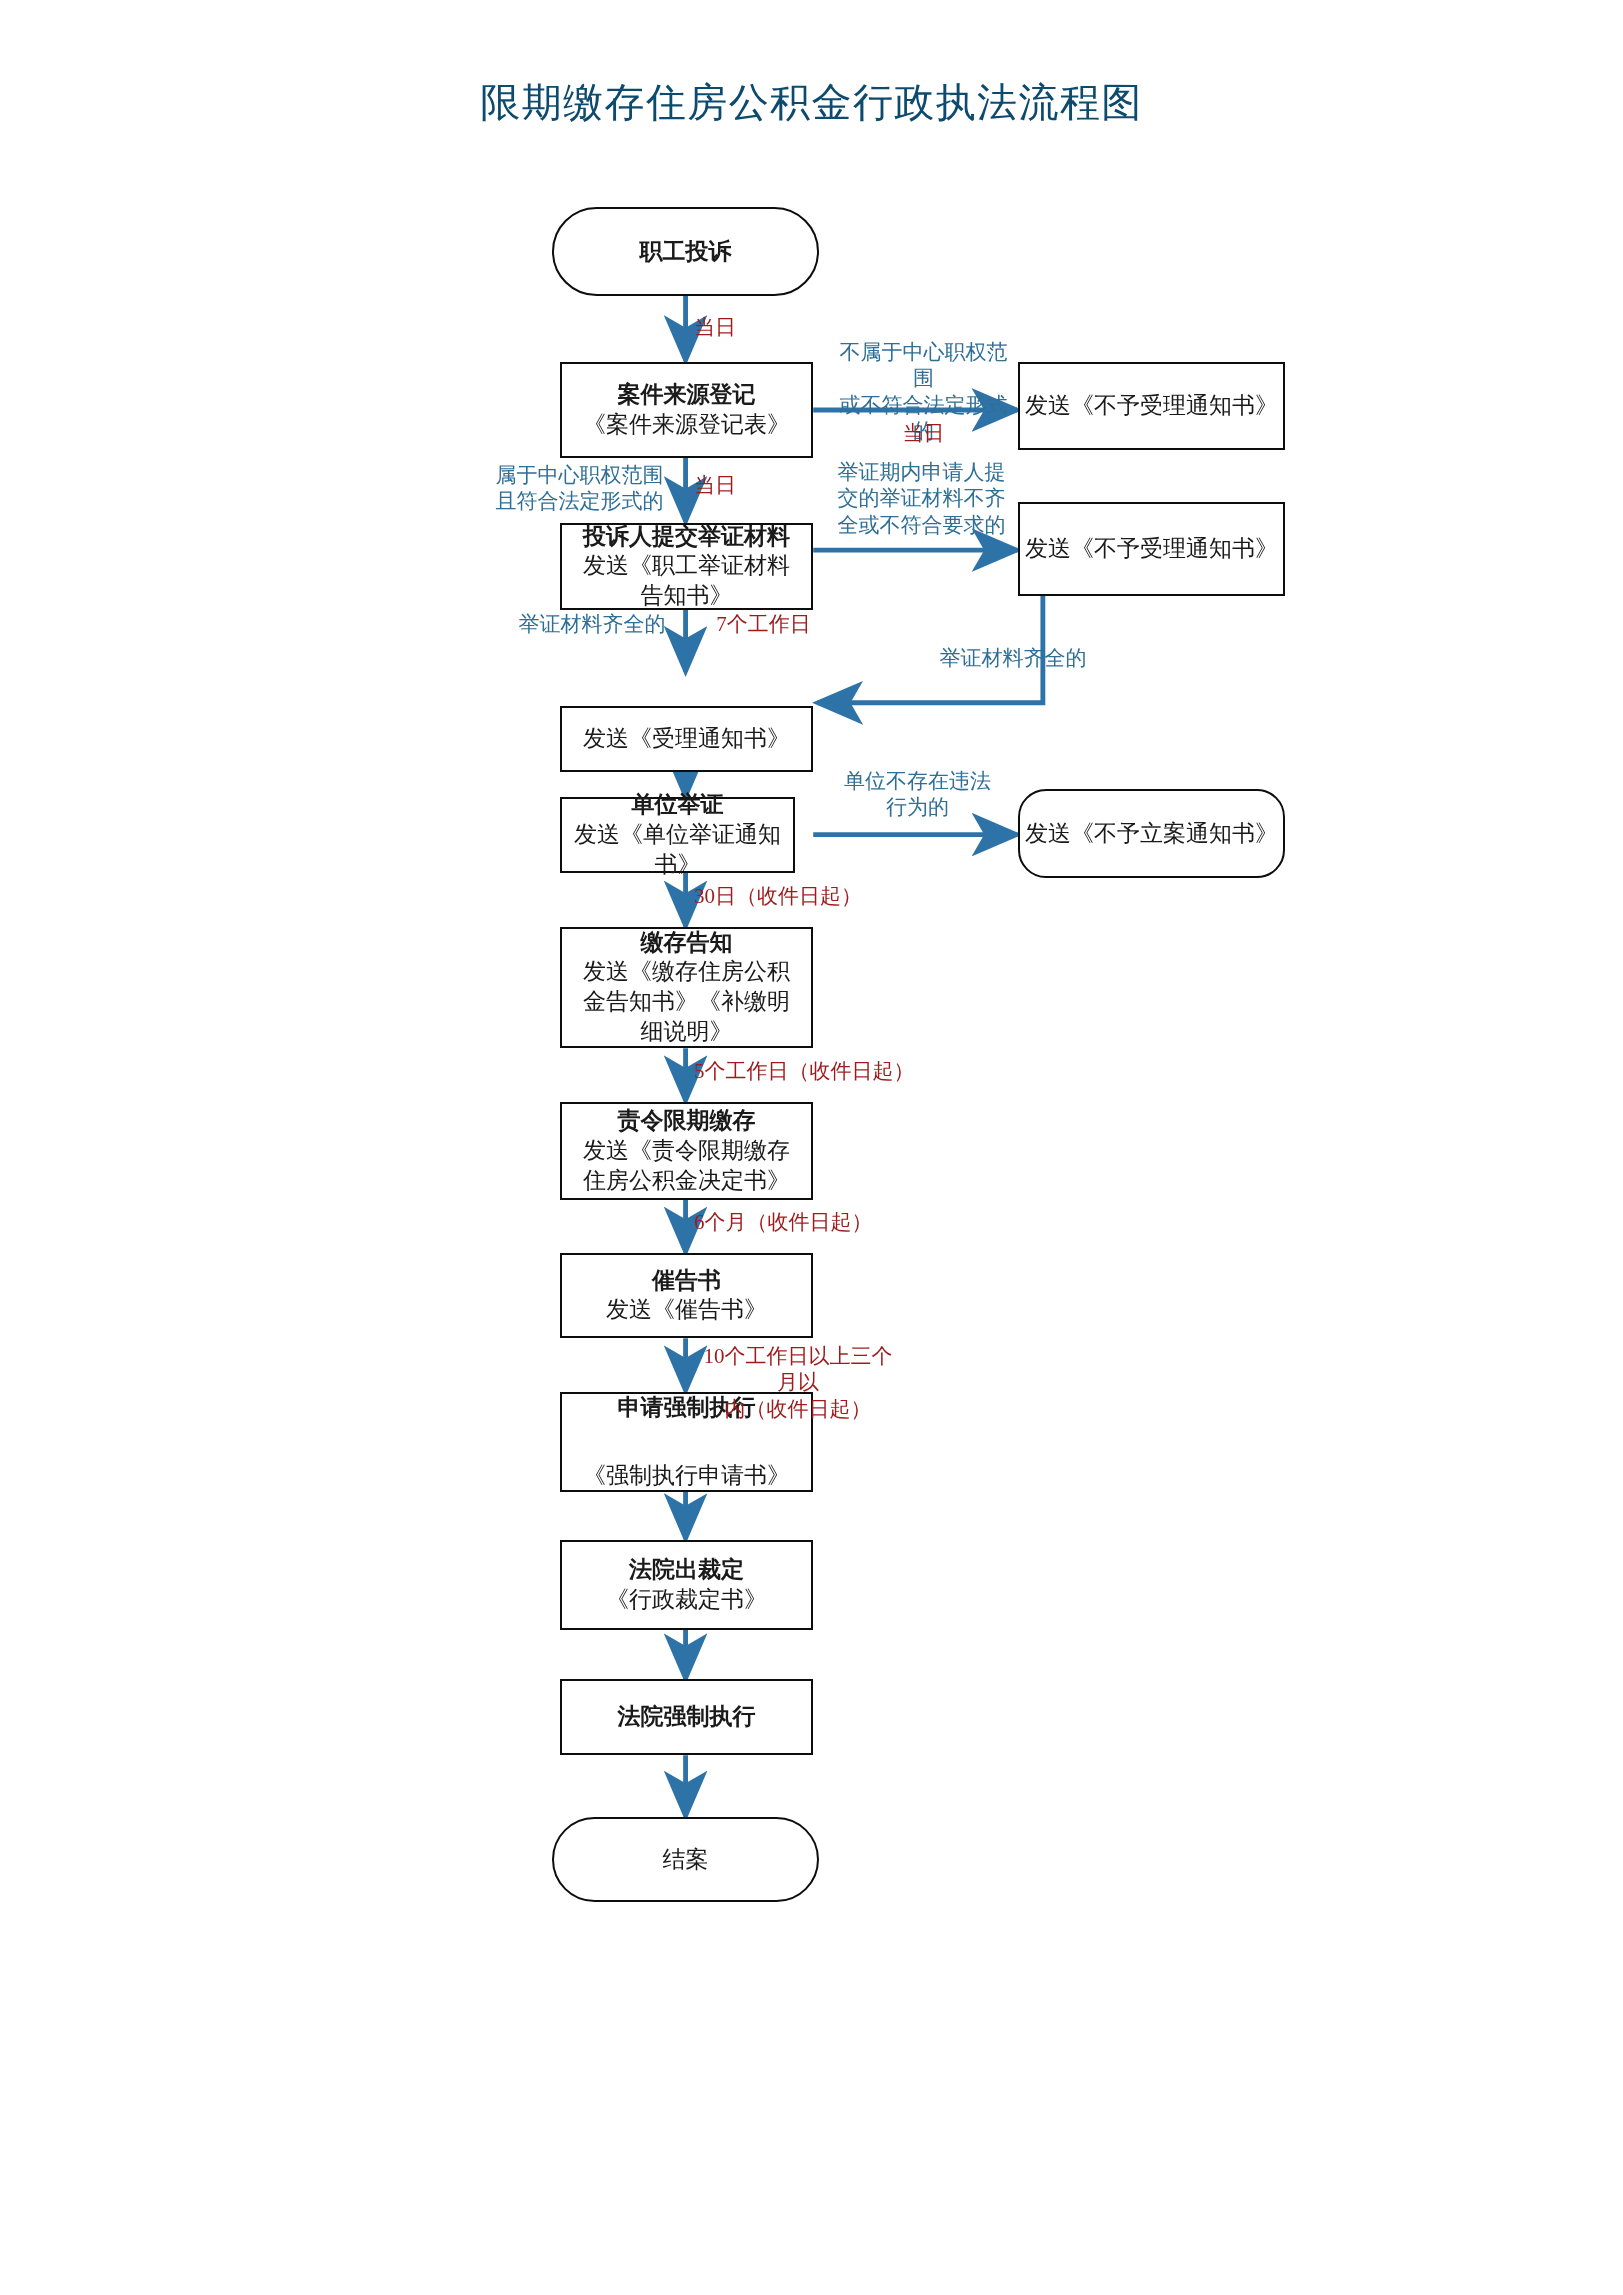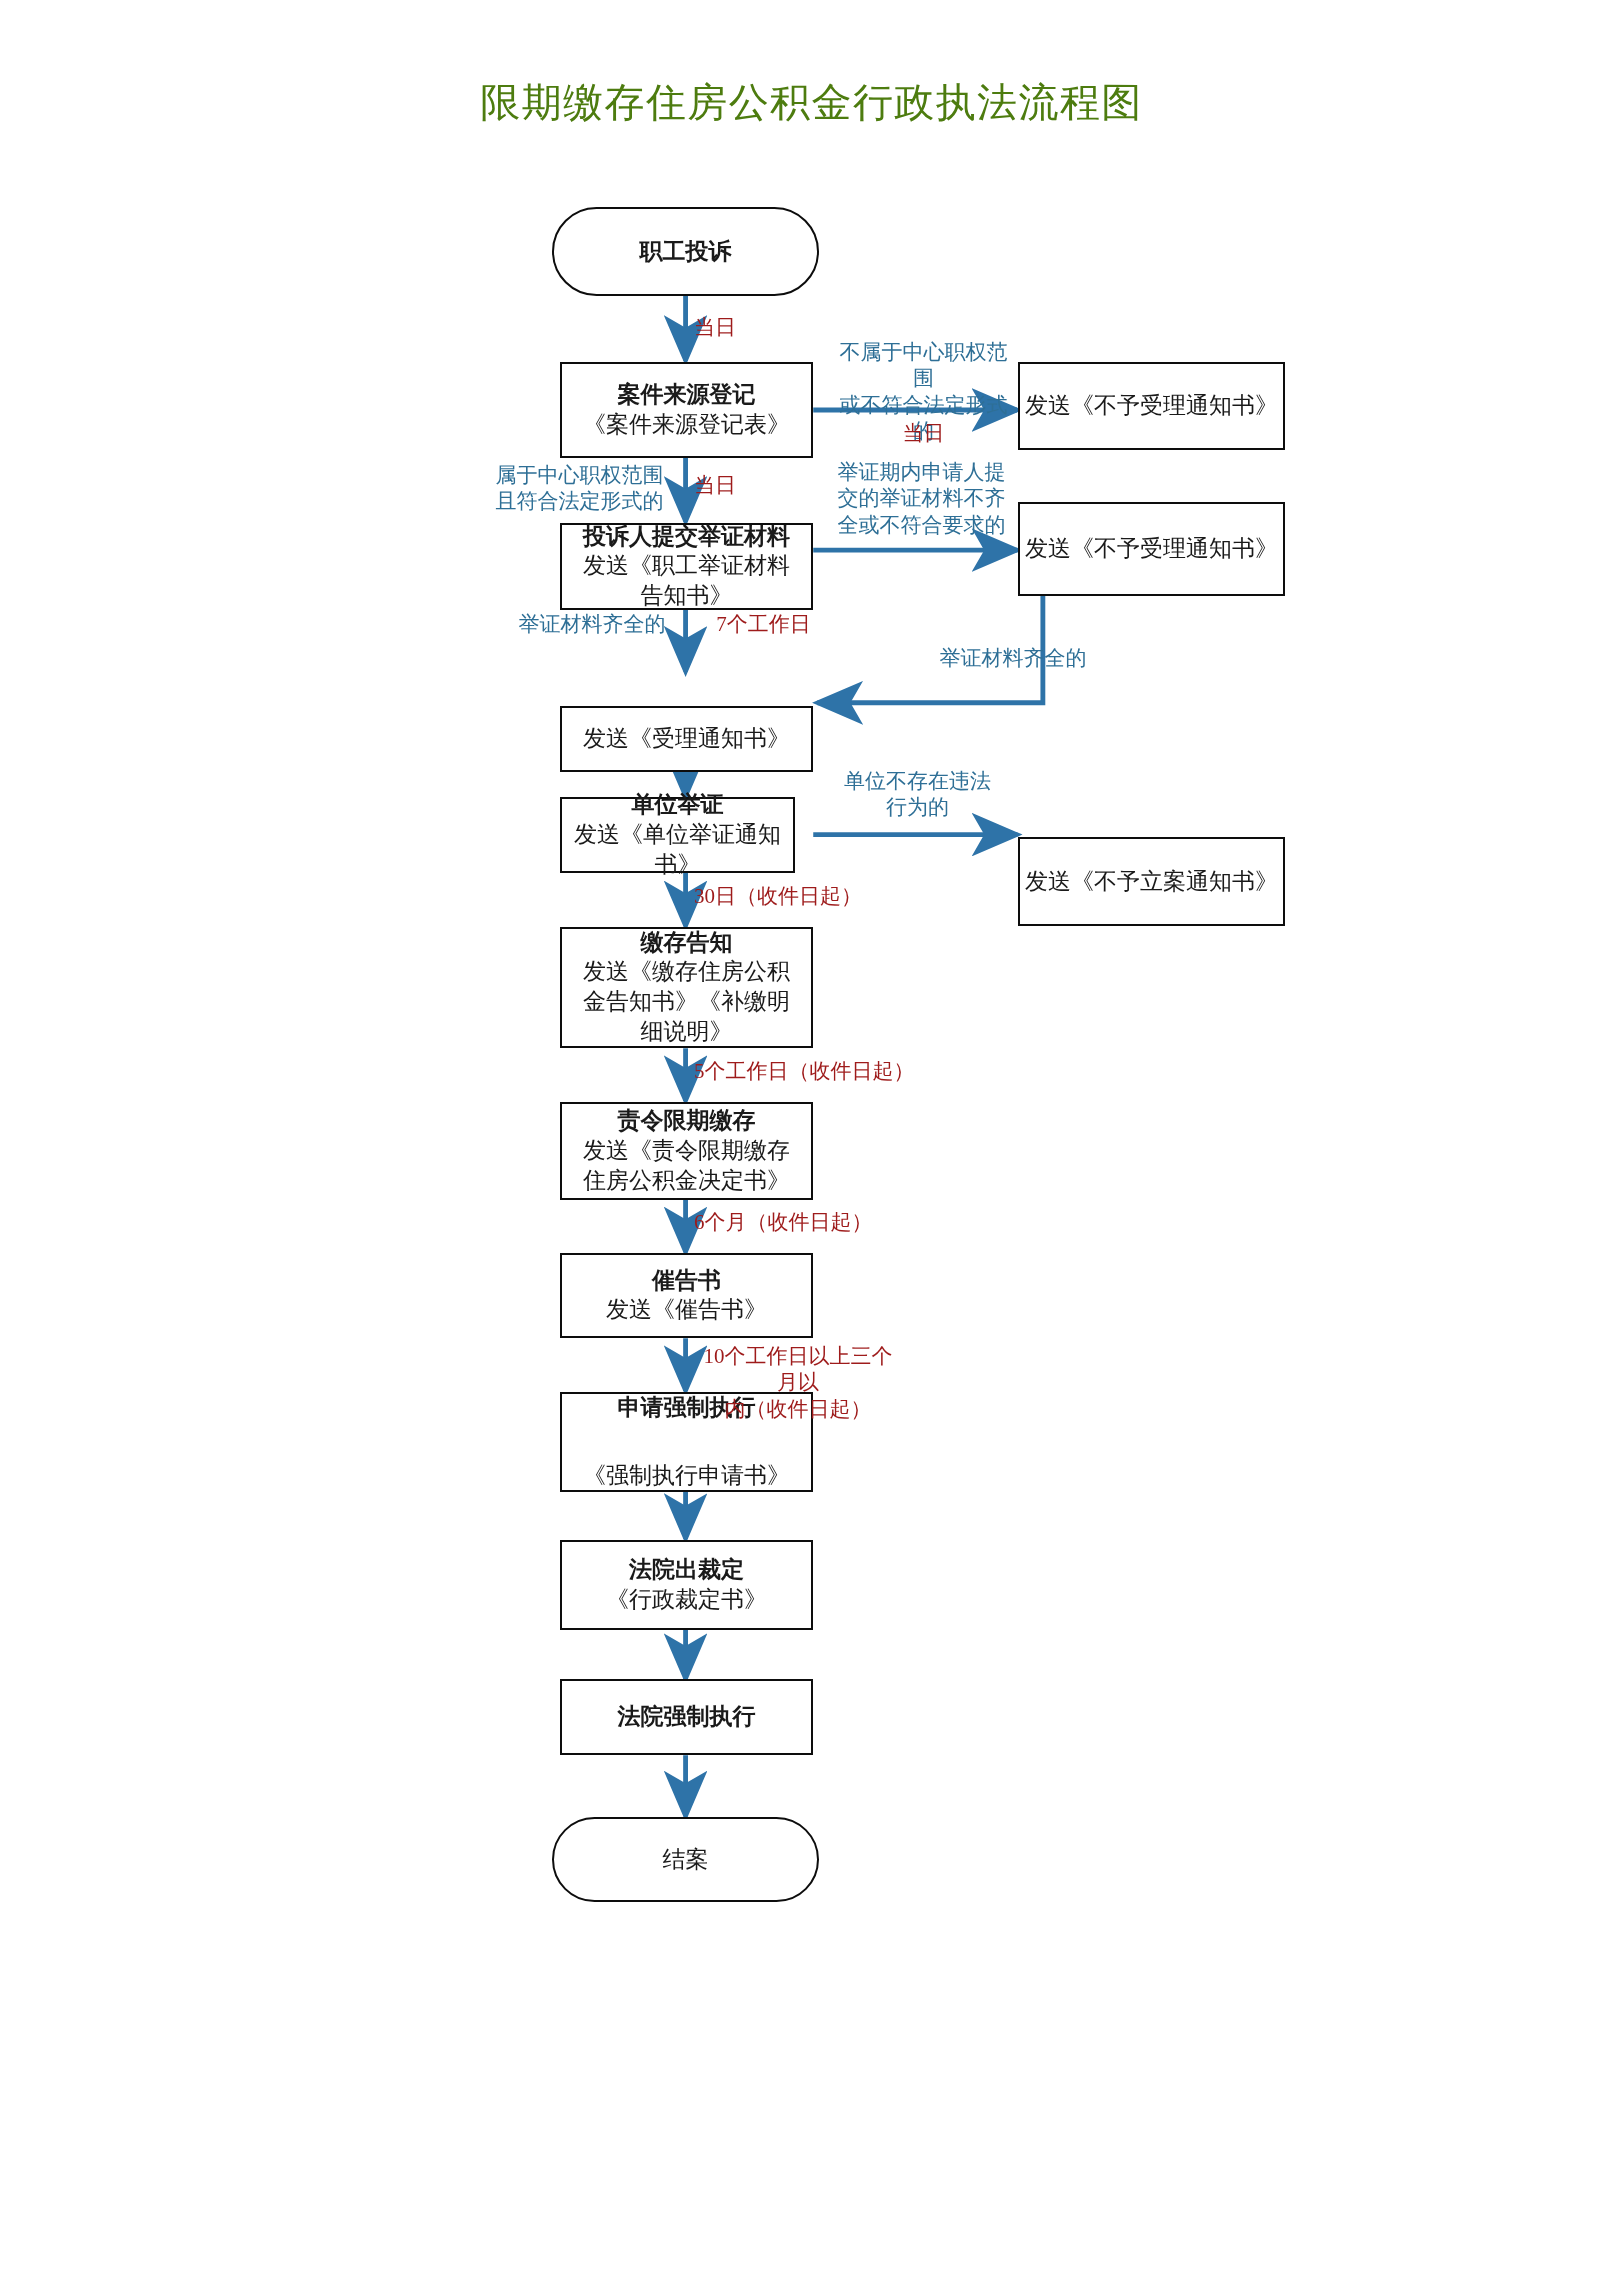--- a/index.html
+++ b/index.html
@@ -3,21 +3,21 @@
 <meta charset="utf-8">
 <style>
   html,body{margin:0;padding:0;background:#ffffff;}
   body{
     width:1623px;height:2295px;position:relative;overflow:hidden;
     font-family:"Liberation Serif","DejaVu Serif",serif;
     -webkit-font-smoothing:antialiased;
   }
   #page-title{
     position:absolute;left:0;top:75px;width:1623px;text-align:center;
-    font-size:40px;font-weight:400;color:#4d7c0f;letter-spacing:1.4px;
+    font-size:40px;font-weight:400;color:#0c4a6e;letter-spacing:1.4px;
   }
   #canvas{position:absolute;left:0;top:0;width:1623px;height:2295px;}
   #svg-layer{position:absolute;left:0;top:0;width:1623px;height:2295px;pointer-events:none;}
 
   .node{
     position:absolute;box-sizing:border-box;background:#ffffff;
     border:2.8px solid #0d0d0d;
     display:flex;flex-direction:column;align-items:center;justify-content:center;
     text-align:center;color:#1a1a1a;
   }
@@ -137,21 +137,21 @@
   </div>
 
   <div class="node plain" style="left:1018px;top:362px;width:267px;height:88px;">
     <div class="n-title">发送《不予受理通知书》</div>
   </div>
 
   <div class="node plain" style="left:1018px;top:502px;width:267px;height:94px;">
     <div class="n-title">发送《不予受理通知书》</div>
   </div>
 
-  <div class="node plain" style="left:1018px;top:837px;width:267px;height:89px;">
+  <div class="node plain" style="left:1018px;top:789px;width:267px;height:89px;border-radius:28px;">
     <div class="n-title">发送《不予立案通知书》</div>
   </div>
 
   <div class="node terminal end" style="left:552px;top:1817px;width:267px;height:85px;">
     <div class="n-title">结案</div>
   </div>
 
   <div class="edge-label lbl-red" style="left:694px;top:314px;width:111px;text-align:left;">当日</div>
 
   <div class="edge-label lbl-blue" style="left:830px;top:339px;width:187px;">不属于中心职权范围

